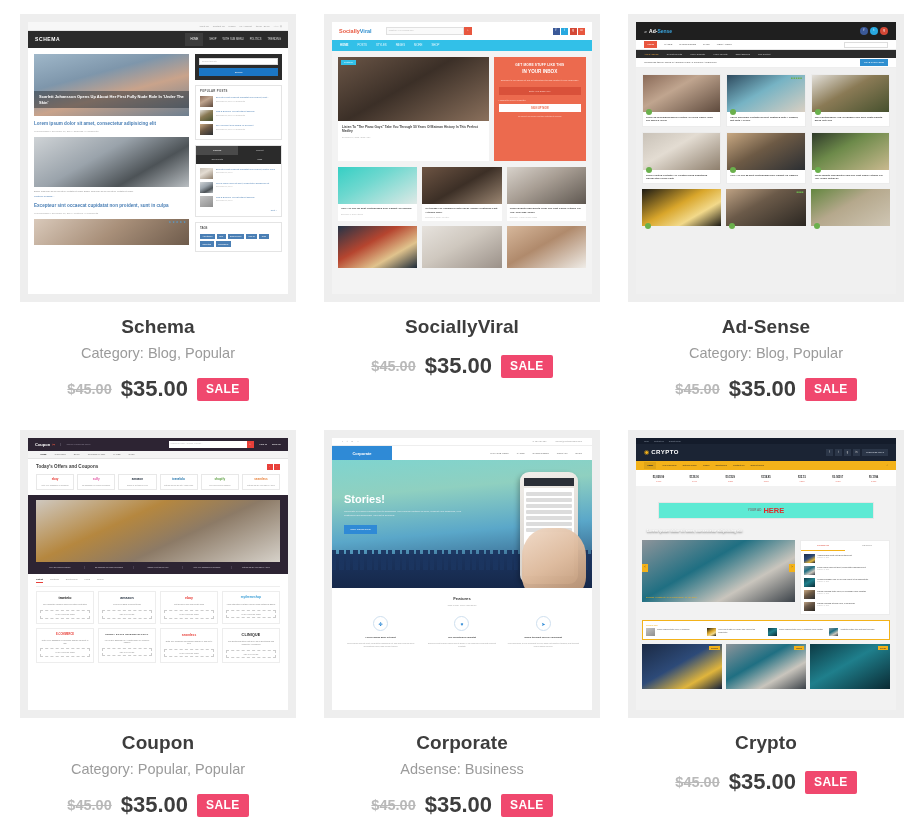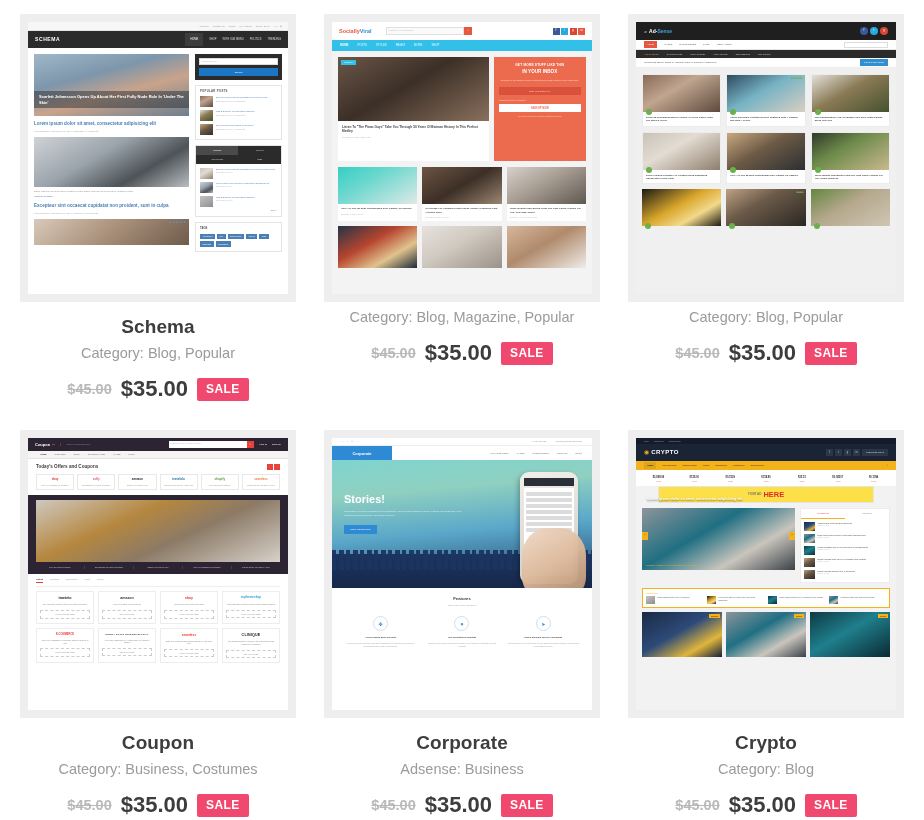--- a/index.html
+++ b/index.html
@@ -308,21 +308,21 @@
             </div>
           <div style="flex:1;">
               <div class="img-puppy" style="height:42px;"></div>
             </div>
           <div style="flex:1;">
               <div class="img-pup2" style="height:42px;"></div>
             </div>
         </div>
       </div>
     </div>
-    <div class="pcat">Category: Blog, Magazine, Popular</div>
+    <div class="ptitle">SociallyViral</div>
     <div class="price-row">
       <span class="old-price">$45.00</span>
       <span class="new-price">$35.00</span>
       <span class="sale-badge">SALE</span>
     </div>
   </div>
 
   <div class="product">
     <div class="thumb-frame">
       <div class="thumb-inner" style="background:#f0f0f0;">
@@ -413,20 +413,21 @@
               </div>
             <div style="flex:1;">
                 <div class="img-cat" style="height:37px;position:relative;">
                   <div style="position:absolute;left:3px;bottom:-3px;width:6px;height:6px;border-radius:50%;background:#6ab04c;"></div>
                 </div>
               </div>
           </div>
         </div>
       </div>
     </div>
+    <div class="ptitle">Ad-Sense</div>
     <div class="pcat">Category: Blog, Popular</div>
     <div class="price-row">
       <span class="old-price">$45.00</span>
       <span class="new-price">$35.00</span>
       <span class="sale-badge">SALE</span>
     </div>
   </div>
 
   <div class="product">
     <div class="thumb-frame">
@@ -546,21 +547,21 @@
             <div style="flex:1;border:1px solid #ededed;padding:4px 3px;text-align:center;">
               <div style="font-size:3.6px;font-weight:bold;color:#222;letter-spacing:.2px;">CLINIQUE</div>
               <div style="font-size:1.9px;color:#888;margin-top:3px;line-height:1.5;">The Electronics Store Upto 80% Off on Electronics and Computer Accessories</div>
               <div style="border:1px dashed #ccc;font-size:1.8px;color:#999;margin-top:4px;padding:2px 0;">GET THIS OFFER</div>
             </div>
           </div>
         </div>
       </div>
     </div>
     <div class="ptitle">Coupon</div>
-    <div class="pcat">Category: Business, Costumes</div>
+    <div class="pcat">Category: Popular, Popular</div>
     <div class="price-row">
       <span class="old-price">$45.00</span>
       <span class="new-price">$35.00</span>
       <span class="sale-badge">SALE</span>
     </div>
   </div>
 
   <div class="product">
     <div class="thumb-frame">
       <div class="thumb-inner">
@@ -697,21 +698,21 @@
             <div style="font-size:1.9px;color:#9aa4b5;">XEM</div>
             <div style="font-size:2.6px;color:#333;font-weight:bold;">$0.04307</div>
             <div style="font-size:1.8px;color:#e05a4c;">-3.43%</div>
           </div>
           <div style="flex:1;text-align:center;">
             <div style="font-size:1.9px;color:#9aa4b5;">XLM</div>
             <div style="font-size:2.6px;color:#333;font-weight:bold;">$0.1094</div>
             <div style="font-size:1.8px;color:#e05a4c;">-2.17%</div>
           </div>
         </div>
-        <div style="background:#fde047;margin:0 22px;border:1px solid #e6e6e6;height:17px;display:flex;align-items:center;justify-content:center;gap:2px;">
+        <div style="background:#5eead4;margin:16px 22px;border:1px solid #e6e6e6;height:17px;display:flex;align-items:center;justify-content:center;gap:2px;">
           <span style="font-size:3px;color:#777;font-weight:bold;text-align:right;line-height:1.1;">YOUR AD</span>
           <span style="font-size:7.5px;color:#e02b2b;font-weight:bold;">HERE</span>
         </div>
         <div style="display:flex;gap:5px;padding:5px 6px;">
           <div style="flex:1 1 63%;">
             <div class="img-cpu" style="height:62px;position:relative;">
               <div style="position:absolute;left:0;top:24px;width:6px;height:8px;background:#f3b21a;color:#1b2434;font-size:3px;display:flex;align-items:center;justify-content:center;">‹</div>
               <div style="position:absolute;right:0;top:24px;width:6px;height:8px;background:#f3b21a;color:#1b2434;font-size:3px;display:flex;align-items:center;justify-content:center;">›</div>
               <div style="position:absolute;left:0;right:0;top:-14px;padding:3px 5px;">
                 <div style="color:#fff;font-size:3.6px;font-weight:bold;line-height:1.4;text-shadow:0 1px 2px rgba(0,0,0,.6);">Lorem ipsum dolor sit amet, consectetur adipisicing elit</div>
@@ -797,21 +798,20 @@
           </div>
           <div style="flex:1;">
             <div class="img-money" style="height:45px;position:relative;">
               <span style="position:absolute;right:2px;top:2px;background:#f3b21a;color:#1b2434;font-size:1.7px;padding:1px 2px;">ETHER</span>
             </div>
           </div>
         </div>
       </div>
     </div>
     <div class="ptitle">Crypto</div>
-    <div class="pcat">Category: Blog</div>
     <div class="price-row">
       <span class="old-price">$45.00</span>
       <span class="new-price">$35.00</span>
       <span class="sale-badge">SALE</span>
     </div>
   </div>
 
 </div>
 
 </body></html>

